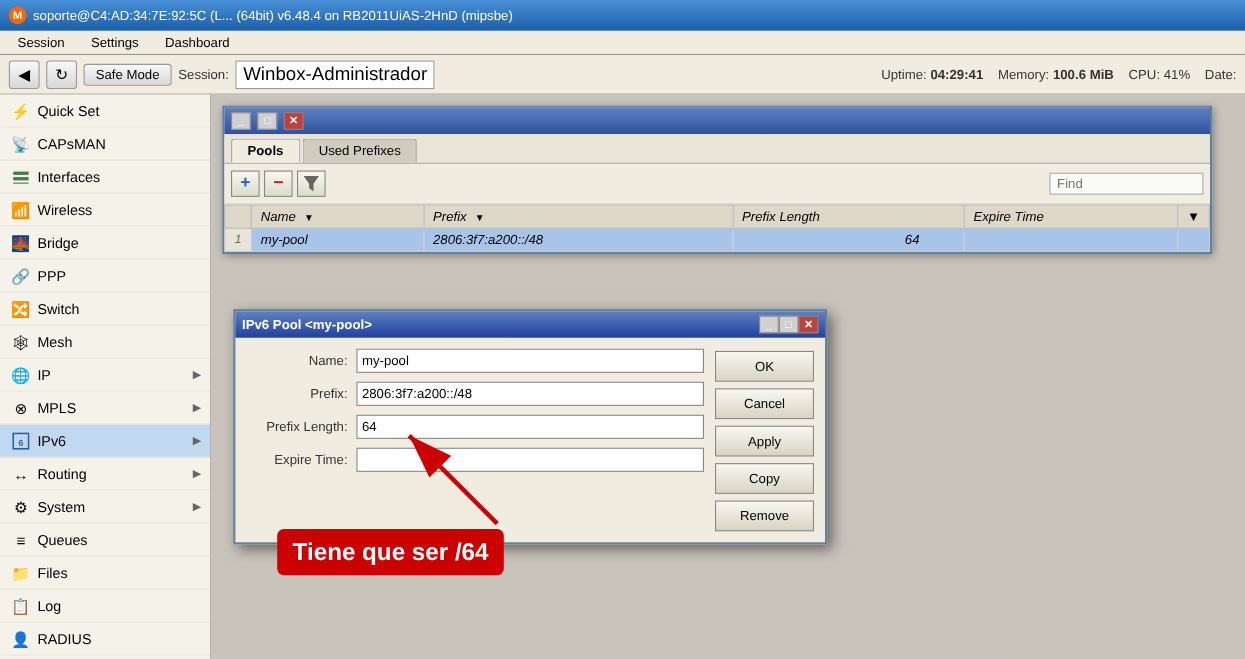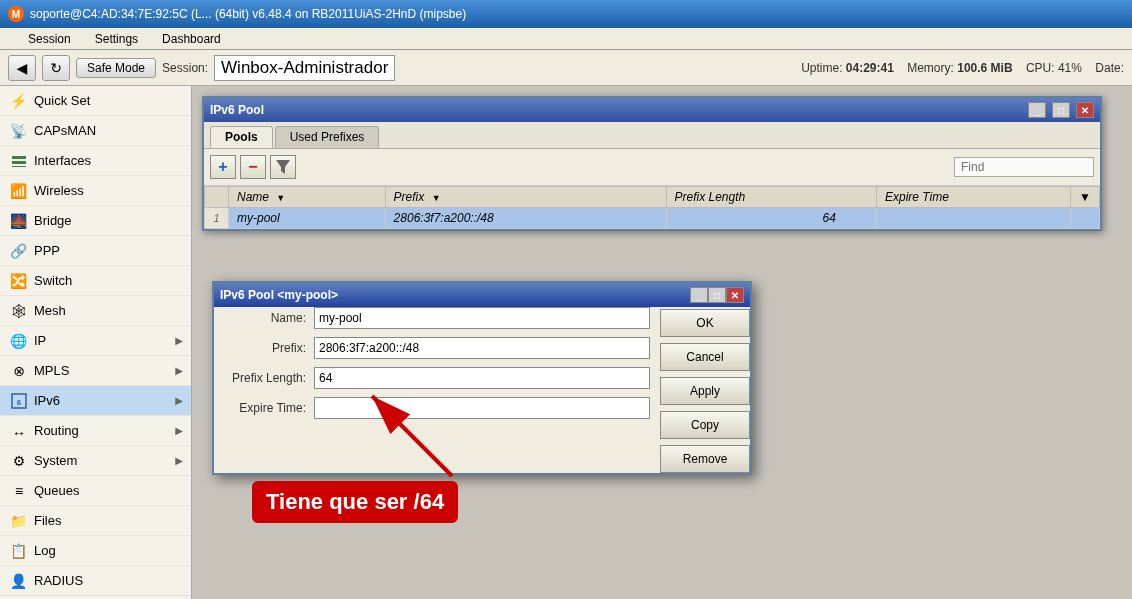--- a/index.html
+++ b/index.html
@@ -32,21 +32,21 @@
       font-size: 10px; color: white; font-weight: bold;
     }
     .title-bar-text { flex: 1; font-size: 12px; }
 
     
     .menu-bar {
       background: #f0ece0;
       height: 22px;
       display: flex;
       align-items: center;
-      padding: 0 20px;
+      padding: 0 8px;
       border-bottom: 1px solid #999;
       gap: 8px;
     }
     .menu-item {
       padding: 2px 8px;
       cursor: pointer;
       font-size: 12px;
     }
 
     
@@ -256,20 +256,21 @@
       display: flex;
       align-items: center;
       padding: 0 6px;
       font-size: 12px;
       font-weight: bold;
     }
     .dialog-title-text { flex: 1; }
 
     .dialog-body {
       display: flex;
+      padding: 10px;
       gap: 10px;
     }
     .form-section { flex: 1; }
     .form-row {
       display: flex;
       align-items: center;
       margin-bottom: 8px;
     }
     .form-label {
       width: 100px;
@@ -445,21 +446,20 @@
     <div class="sidebar-item">
       <div class="sidebar-icon">👤</div>
       <span class="sidebar-label">RADIUS</span>
     </div>
   </div>
 
   <div class="content-area">
 
     <div class="ipv6-pool-window">
       <div class="window-title-bar">
-        <span class="window-title-text">IPv6 Pool</span>
         <div class="window-btn">_</div>
         <div class="window-btn">□</div>
         <div class="window-btn close-btn">✕</div>
       </div>
       <div class="tabs">
         <div class="tab active">Pools</div>
         <div class="tab">Used Prefixes</div>
       </div>
       <div class="pool-toolbar">
         <div class="icon-btn" style="color:#2060c0; font-size:16px;">+</div>

